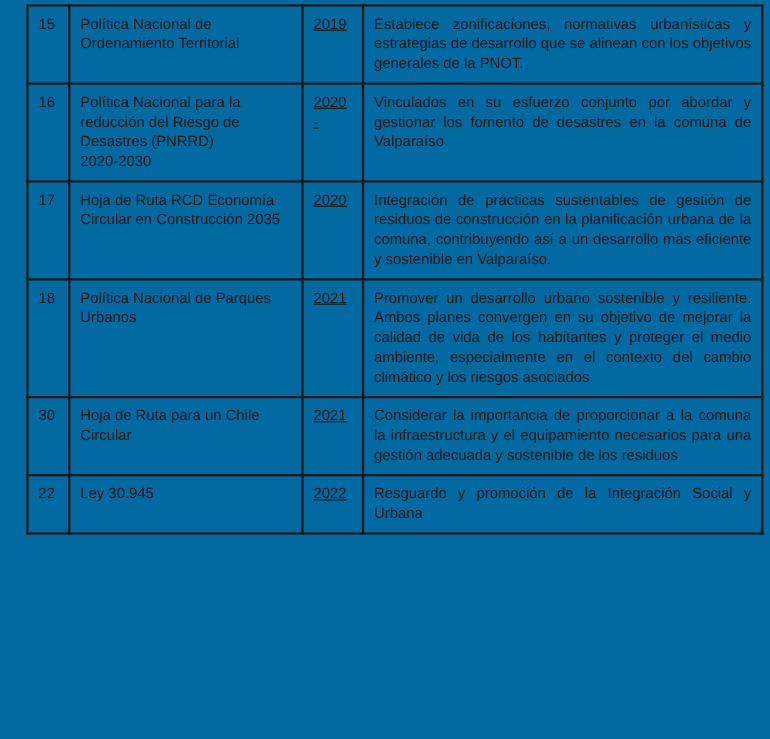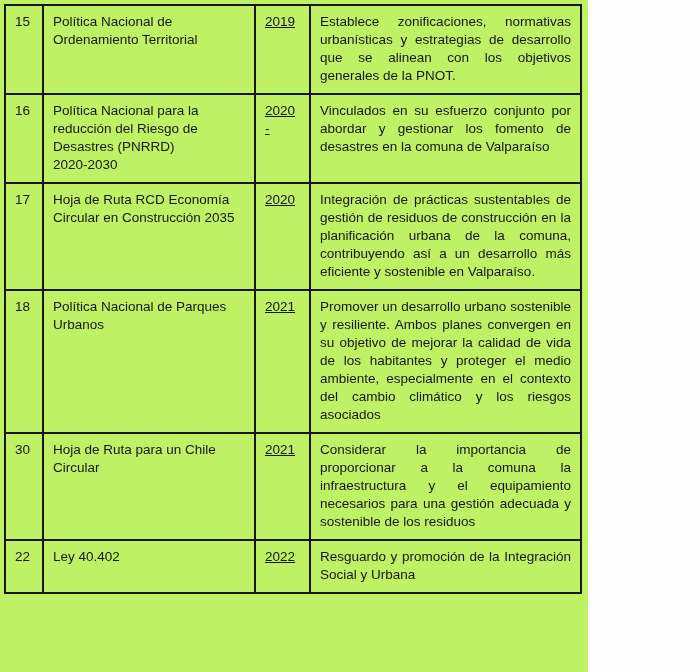--- a/index.html
+++ b/index.html
@@ -1,25 +1,25 @@
 <!DOCTYPE html>
 <html><head>
 <meta charset="utf-8">
 <style>
   html, body {
     margin: 0;
     padding: 0;
     background: #fdfdfd;
   }
   .page {
-    width: 588px;
+    width: 700px;
     min-height: 672px;
     box-sizing: border-box;
-    padding: 4px 6px 4px 4px;
-    background: #bef264;
+    padding: 4px 6px 4px 24px;
+    background: #0369a1;
   }
   table.doc-table {
     border-collapse: collapse;
     width: 100%;
     table-layout: fixed;
     color: #161616;
   }
   .doc-table td {
     border: 2px solid #171717;
     vertical-align: top;
@@ -73,19 +73,19 @@
         <td class="desc">Promover un desarrollo urbano sostenible y resiliente. Ambos planes convergen en su objetivo de mejorar la calidad de vida de los habitantes y proteger el medio ambiente, especialmente en el contexto del cambio climático y los riesgos asociados</td>
       </tr>
       <tr>
         <td class="num">30</td>
         <td class="name">Hoja de Ruta para un Chile Circular</td>
         <td class="year">2021</td>
         <td class="desc">Considerar la importancia de proporcionar a la comuna la infraestructura y el equipamiento necesarios para una gestión adecuada y sostenible de los residuos</td>
       </tr>
       <tr>
         <td class="num">22</td>
-        <td class="name">Ley 40.402</td>
+        <td class="name">Ley 30.945</td>
         <td class="year">2022</td>
         <td class="desc">Resguardo y promoción de la Integración Social y Urbana</td>
       </tr>
     </tbody>
   </table>
 </div>
 
 </body></html>

